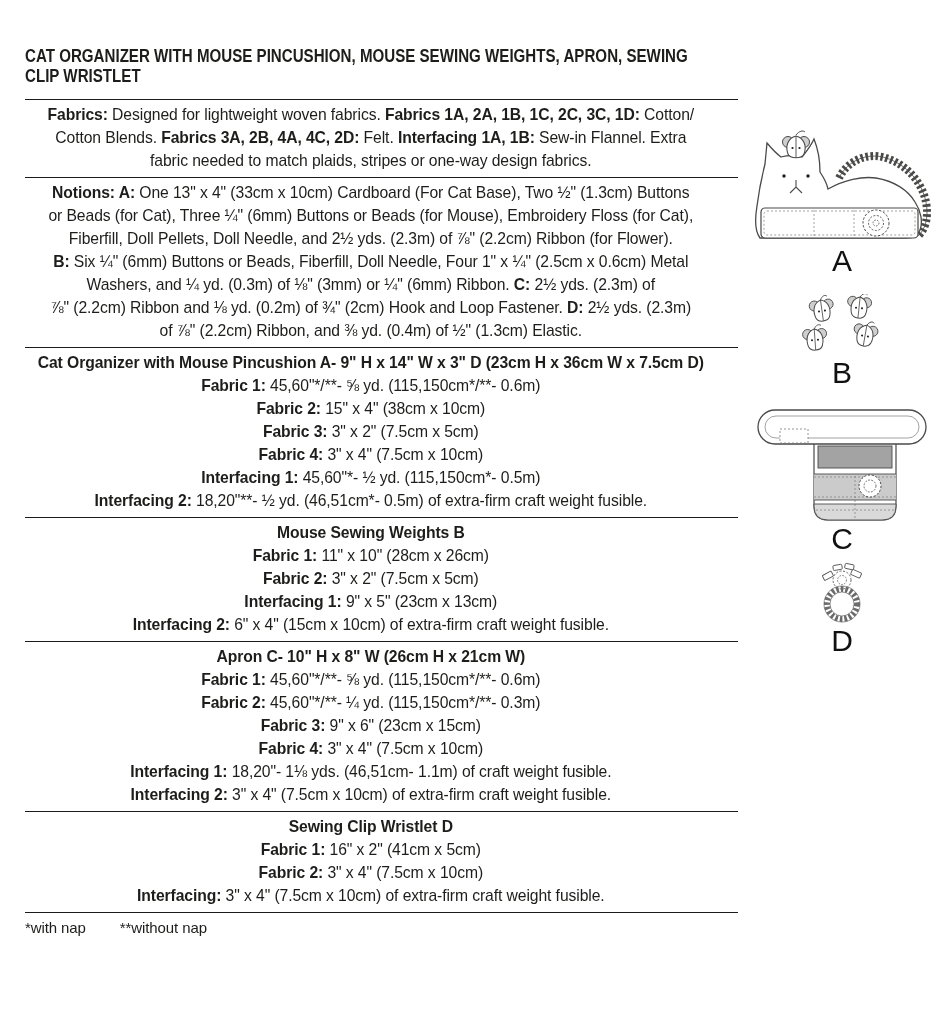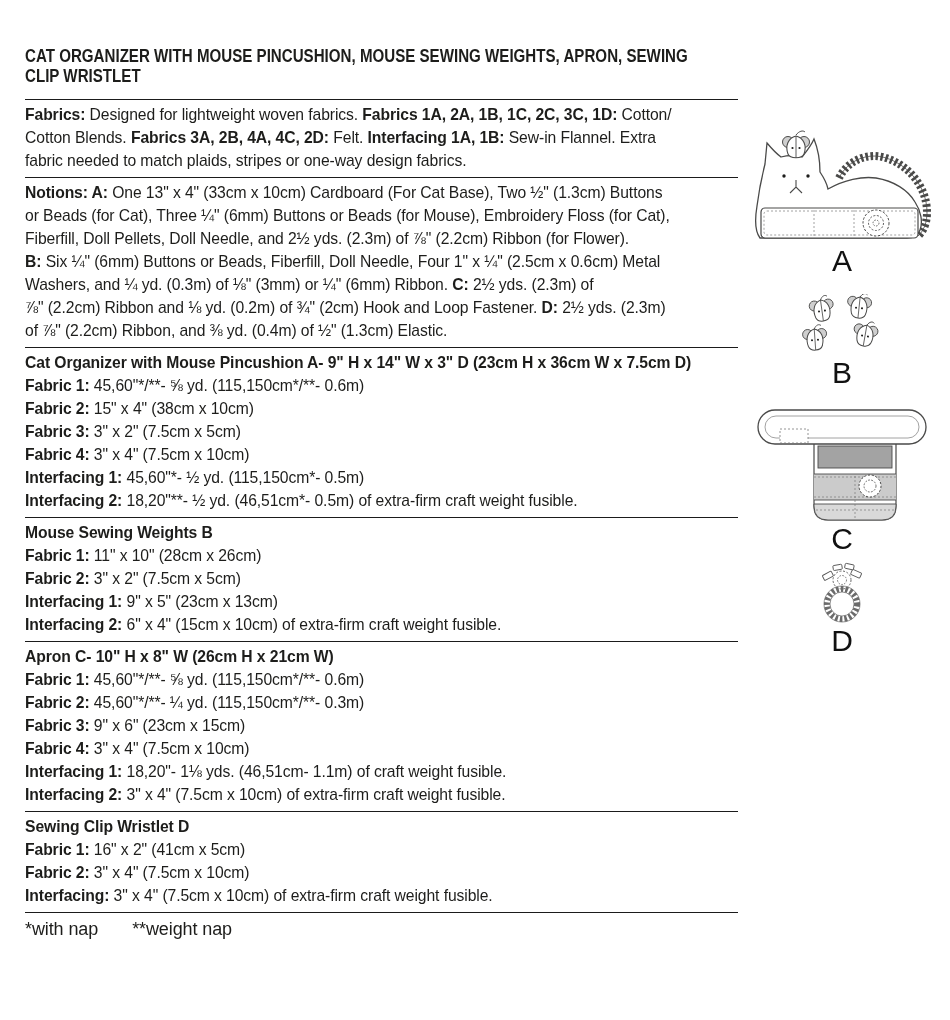--- a/index.html
+++ b/index.html
@@ -16,29 +16,29 @@
     white-space:nowrap;
   }
   .pieces{
     position:absolute;left:228px;top:36px;font-size:20px;font-weight:700;
     transform:scaleX(0.88);transform-origin:0 0;white-space:nowrap;letter-spacing:.3px;
   }
   .subtitle{margin-top:23px;font-weight:700;font-size:18px;line-height:19.5px;
     transform:scaleX(0.84);transform-origin:0 0;}
   .subtitle div{white-space:nowrap;}
   .sections{margin-top:13px;}
-  .section{border-top:1.5px solid #1b1b1b;padding:3px 0 5px;}
+  .section{border-top:1.5px solid #1b1b1b;padding:3px 0 5px;text-align:center;}
   .tline{
     white-space:nowrap;font-size:16.2px;line-height:23px;letter-spacing:-0.1px;
     transform:scaleX(0.97);transform-origin:0 50%;
   }
   .tline b{font-weight:700;}
   .footer{
     border-top:1.8px solid #1b1b1b;padding-top:6px;display:flex;gap:34px;
-    font-size:18px;letter-spacing:-0.1px;
+    font-size:15px;letter-spacing:-0.1px;
   }
   .rail{position:absolute;left:742px;top:126px;width:200px;}
   .figure{display:flex;flex-direction:column;align-items:center;}
   .fig-label{font-size:30px;line-height:30px;color:#111;font-weight:400;margin-top:2px;}
   .fig-a{margin-top:0;}
   .fig-b{margin-top:18px;}
   .fig-c{margin-top:12px;}
   .fig-d{margin-top:8px;}
   svg{display:block;}
 </style>
@@ -96,21 +96,21 @@
       <div class="section">
         <div class="tline"><b>Sewing Clip Wristlet D</b></div>
         <div class="tline"><b>Fabric 1:</b> 16" x 2" (41cm x 5cm)</div>
         <div class="tline"><b>Fabric 2:</b> 3" x 4" (7.5cm x 10cm)</div>
         <div class="tline"><b>Interfacing:</b> 3" x 4" (7.5cm x 10cm) of extra-firm craft weight fusible.</div>
       </div>
     </div>
 
   <div class="footer">
     <span>*with nap</span>
-    <span>**weight nap</span>
+    <span>**without nap</span>
   </div>
 
 </div>
 
 <div class="rail">
 
   <div class="figure fig-a">
     <svg width="196" height="118" viewBox="0 0 196 118">
 
       <path d="M 95 52 C 104 34 124 26 142 32 C 162 38 178 56 182 76 C 185 92 181 104 174 110" fill="none" stroke="#4a4a49" stroke-width="8" stroke-dasharray="2.6 2.4"></path>

